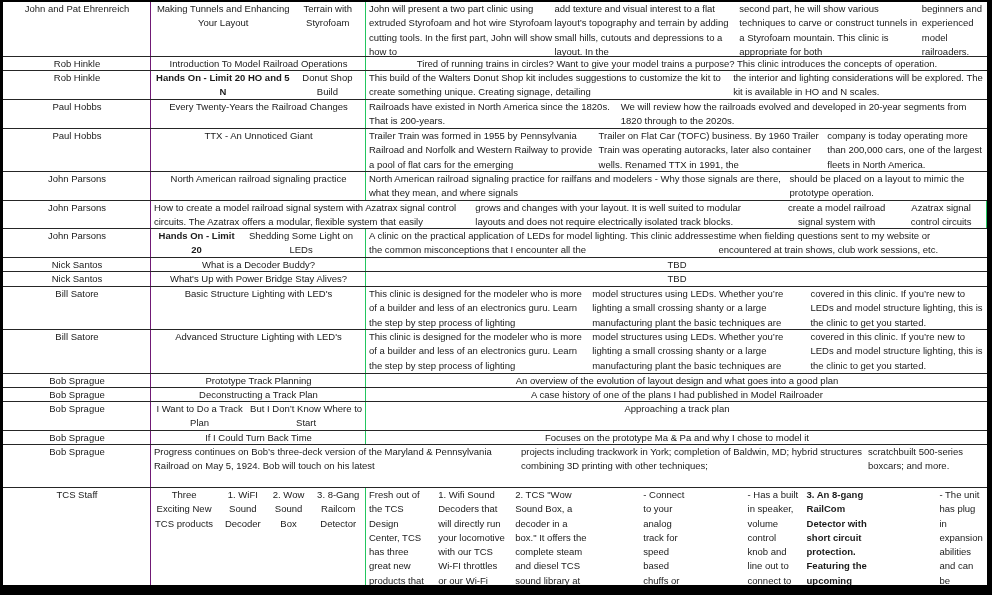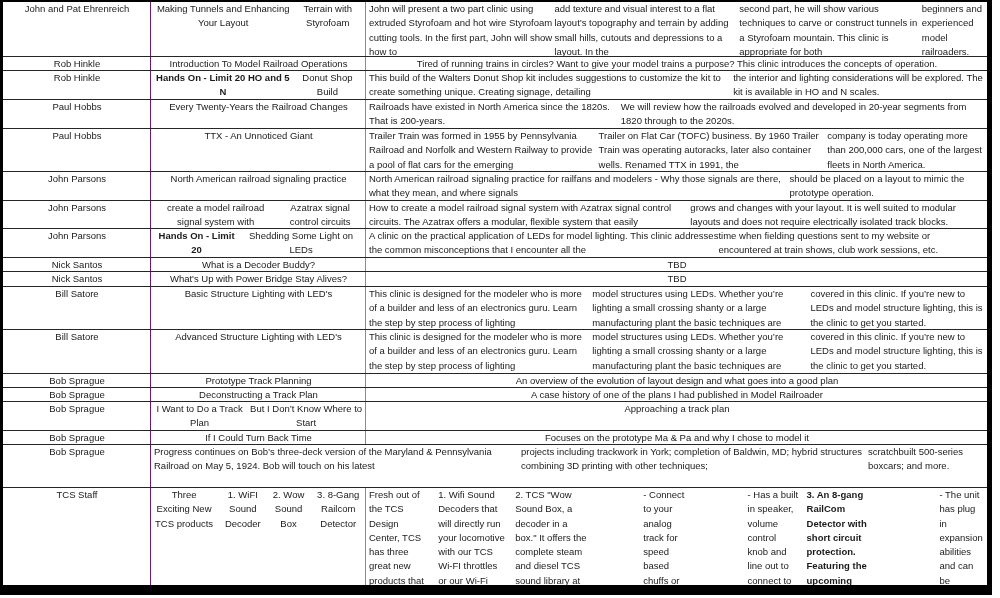--- a/index.html
+++ b/index.html
@@ -101,27 +101,27 @@
       </div>
       <div class="cell c3">
         <div class="ln">North American railroad signaling practice for railfans and modelers - Why those signals are there, what they mean, and where signals</div>
         <div class="ln">should be placed on a layout to mimic the prototype operation.</div>
       </div>
     </div>
     <div class="row" style="height: 28px;">
       <div class="cell c1">
         <div class="ln">John Parsons</div>
       </div>
+      <div class="cell c3">
+        <div class="ln">How to create a model railroad signal system with Azatrax signal control circuits.  The Azatrax offers a modular, flexible system that easily</div>
+        <div class="ln">grows and changes with your layout.  It is well suited to modular layouts and does not require electrically isolated track blocks.</div>
+      </div>
       <div class="cell c2">
         <div class="ln">create a model railroad signal system with</div>
         <div class="ln">Azatrax signal control circuits</div>
-      </div>
-      <div class="cell c3">
-        <div class="ln">How to create a model railroad signal system with Azatrax signal control circuits.  The Azatrax offers a modular, flexible system that easily</div>
-        <div class="ln">grows and changes with your layout.  It is well suited to modular layouts and does not require electrically isolated track blocks.</div>
       </div>
     </div>
     <div class="row" style="height: 29px;">
       <div class="cell c1">
         <div class="ln">John Parsons</div>
       </div>
       <div class="cell c2">
         <div class="ln b">Hands On - Limit 20</div>
         <div class="ln">Shedding Some Light on LEDs</div>
       </div>

